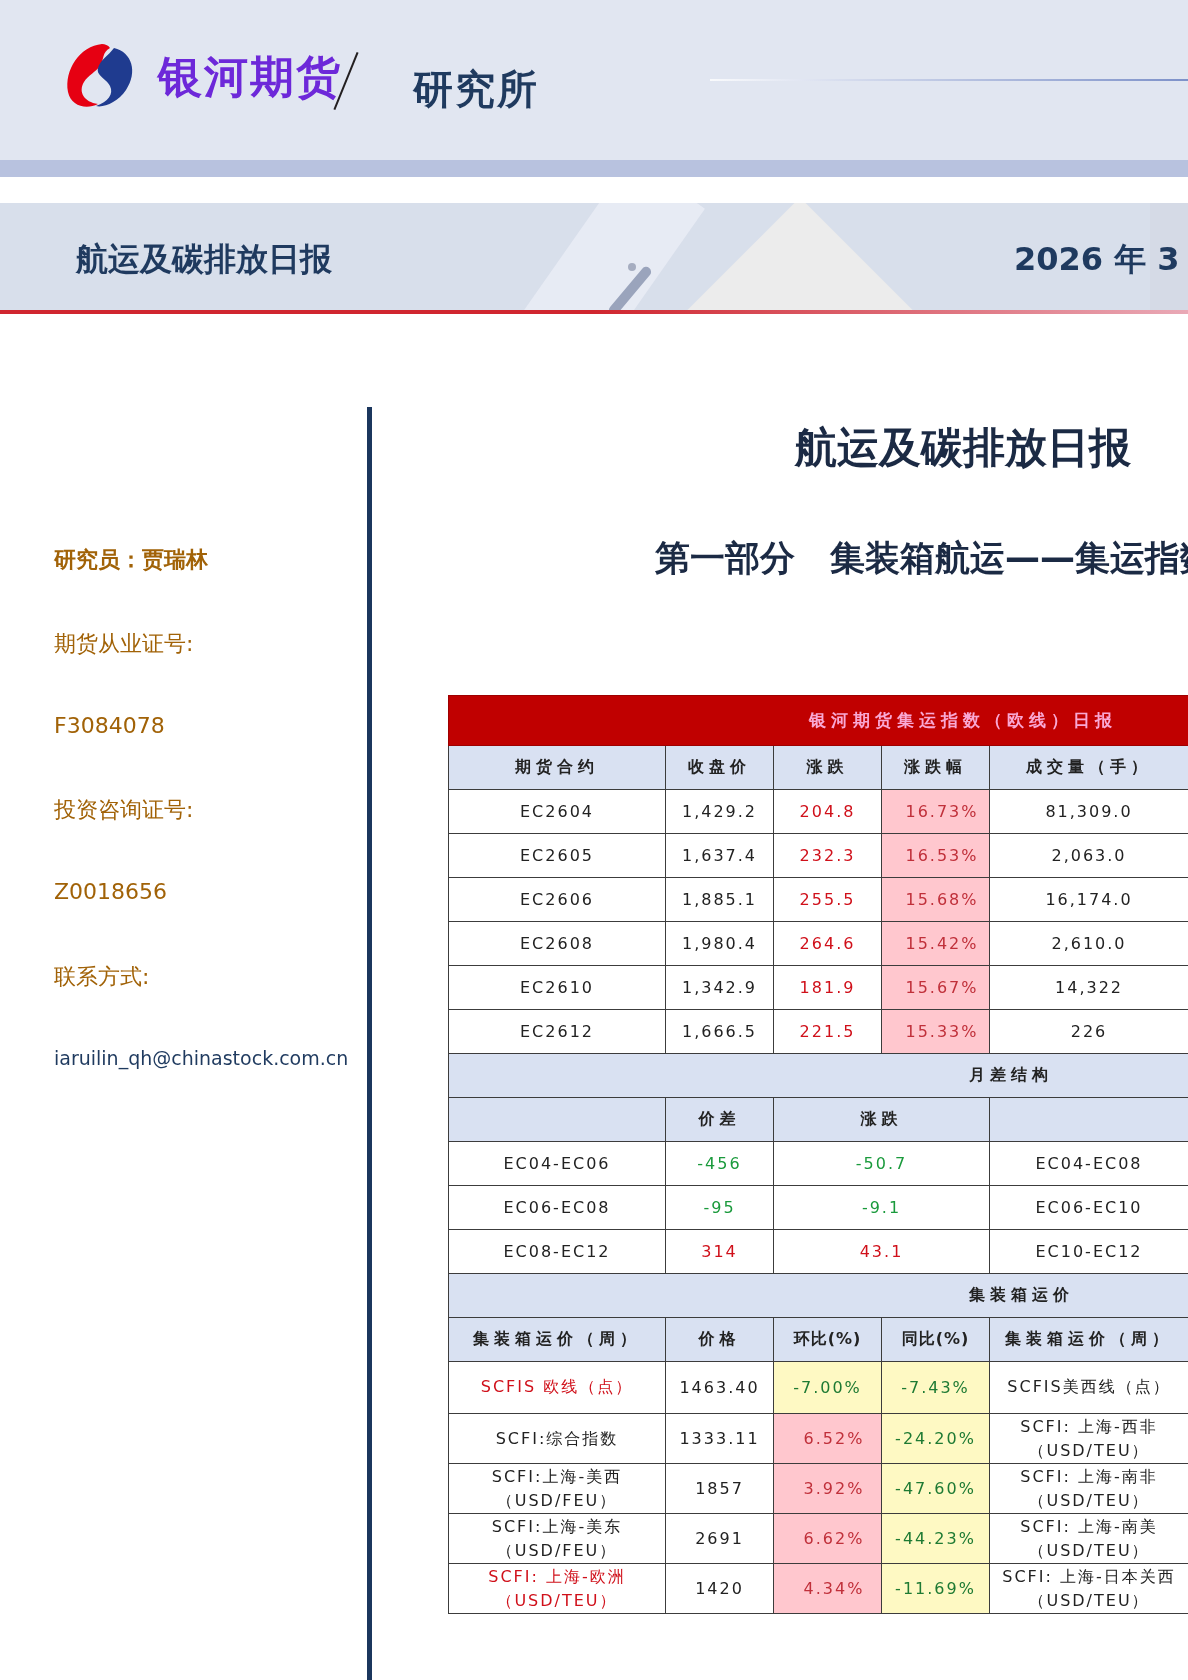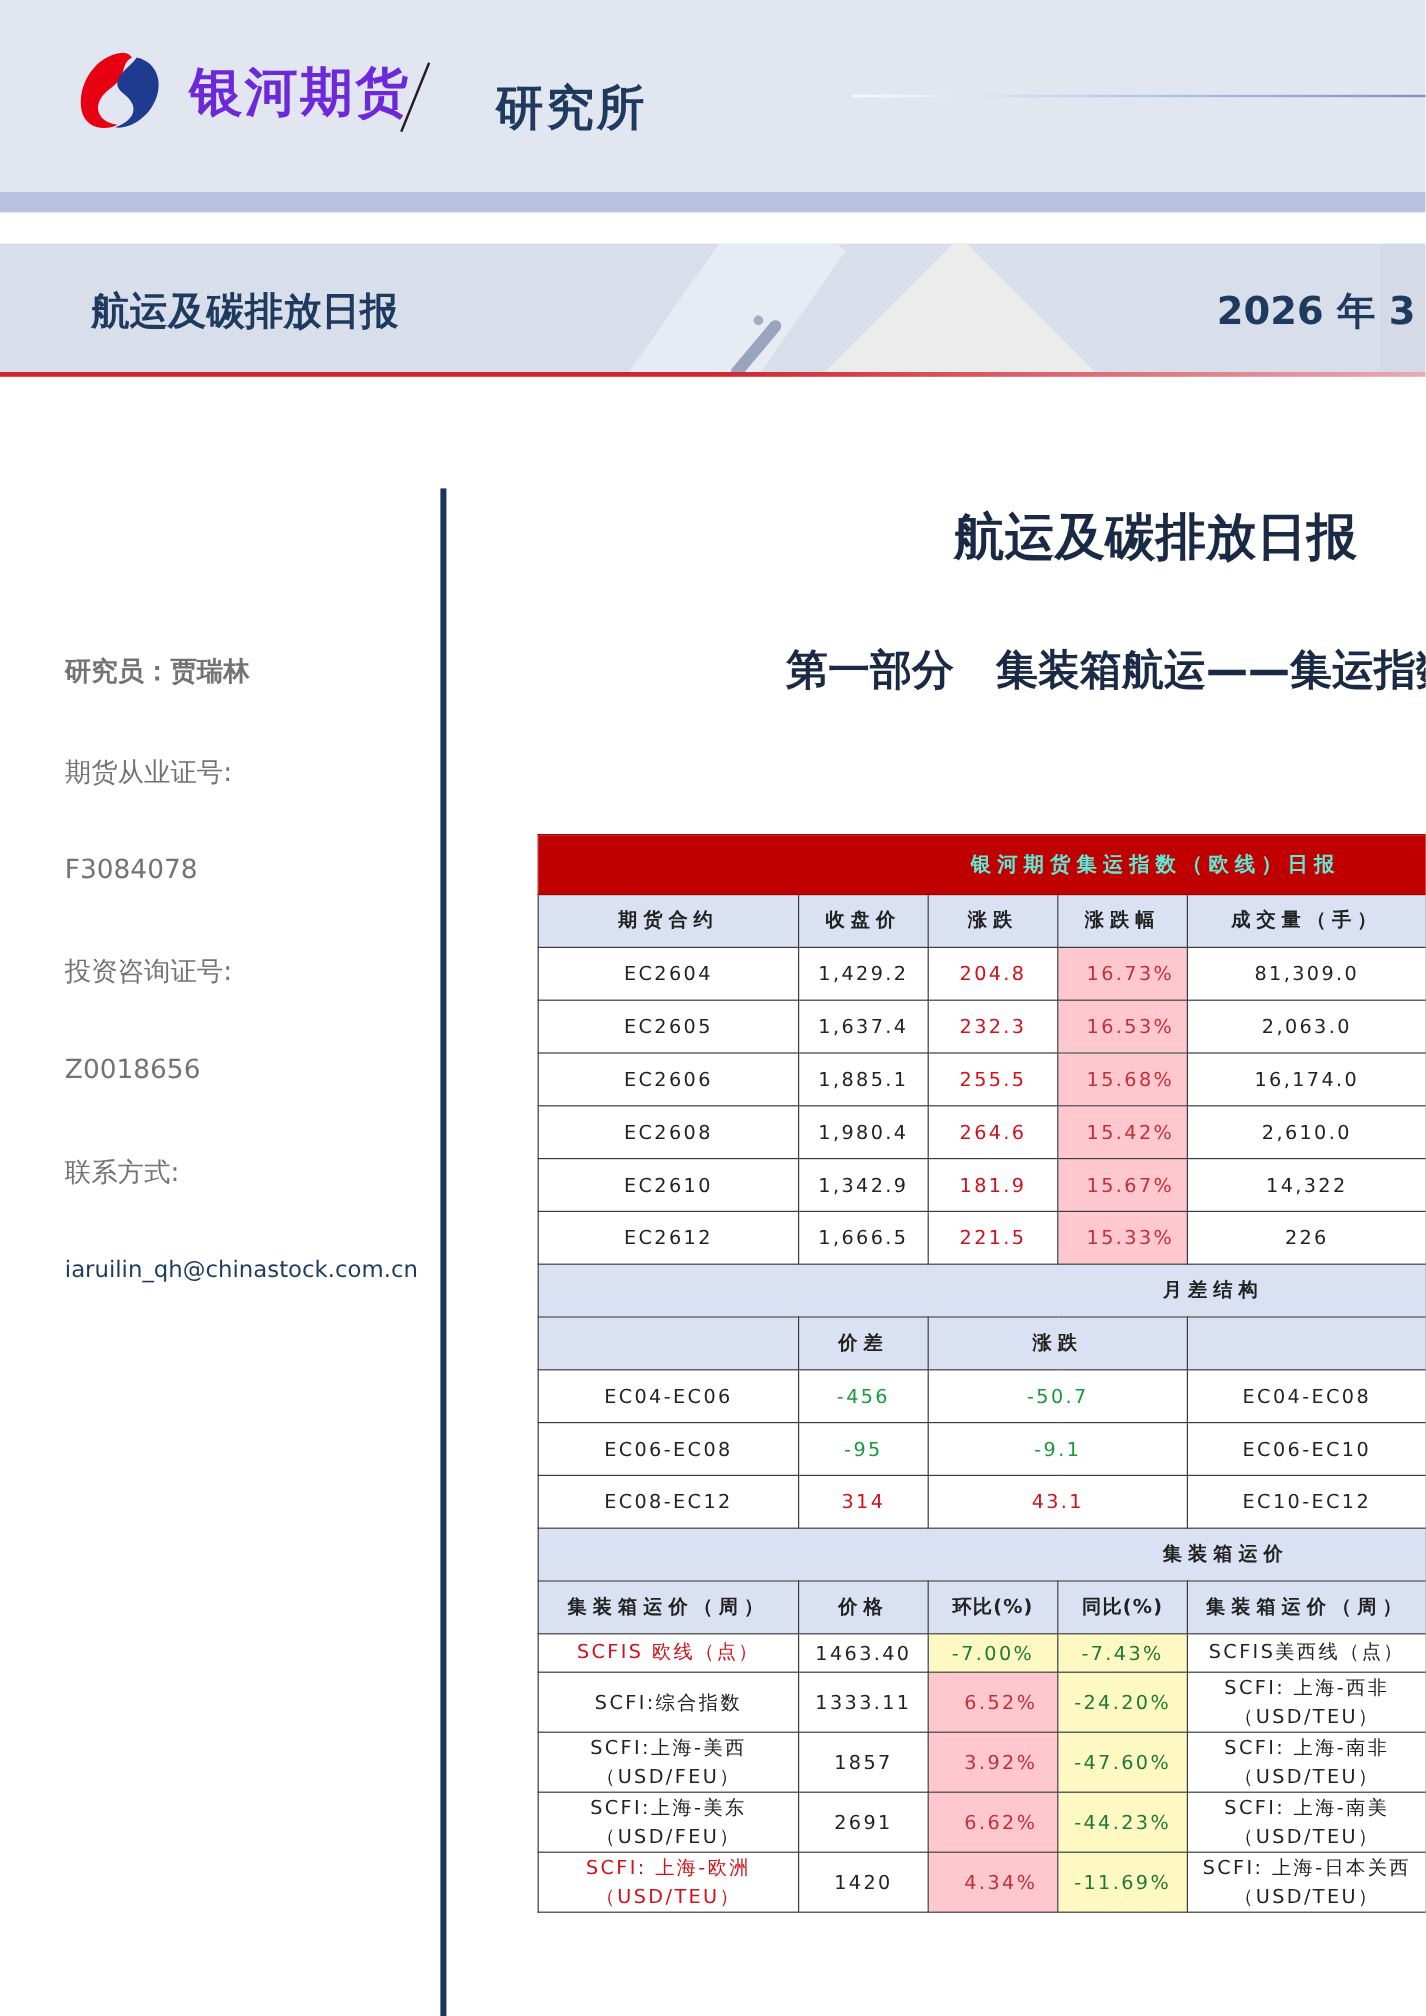--- a/index.html
+++ b/index.html
@@ -23,35 +23,35 @@
   .sub-deco3 { position: absolute; left: 625px; top: 58px; width: 10px; height: 60px; background: #9aa4bc; border-radius: 5px; transform: rotate(40deg); }
   .sub-deco4 { position: absolute; left: 628px; top: 60px; width: 8px; height: 8px; border-radius: 50%; background: #a6adc0; }
   .sub-deco5 { position: absolute; left: 1150px; top: 0; width: 38px; height: 109px; background: #d5dae6; }
   .sub-title { position: absolute; left: 76px; top: 238px; font-size: 32px; font-weight: bold; color: #1f3a5f; }
   .sub-date { position: absolute; left: 1014px; top: 238px; font-size: 32px; font-weight: bold; color: #1f3a5f; white-space: nowrap; }
   .sub-redline { position: absolute; left: 0; top: 310px; width: 1188px; height: 4px;
     background: linear-gradient(to right, #d0262f 0%, #d0262f 50%, #e9a9b6 100%); }
 
   
   .vline { position: absolute; left: 367px; top: 407px; width: 5px; height: 1273px; background: #1b365d; }
-  .side-item { position: absolute; left: 54px; font-size: 22px; color: #737373; white-space: nowrap; }
+  .side-item { position: absolute; left: 54px; font-size: 22px; color: #a16207; white-space: nowrap; }
   .side-item.bold { font-weight: bold; }
   .side-email { position: absolute; left: 54px; font-size: 19px; color: #1f3a5f; }
 
   
   .main-title { position: absolute; left: 795px; top: 420px; font-size: 42px; font-weight: bold; color: #1b2a44; white-space: nowrap; }
   .section-title { position: absolute; left: 655px; top: 535px; font-size: 35px; font-weight: bold; color: #1b2a44; white-space: nowrap; }
 
   
   .tbl { position: absolute; left: 448px; top: 695px; width: 740px; border-collapse: collapse; table-layout: fixed; font-size: 16px; letter-spacing: 2px; }
   .tbl td { border: 1.5px solid #3c3c3c; text-align: center; vertical-align: middle; height: 44px; color: #222; white-space: nowrap; overflow: hidden; }
-  .tbl tr.banner td { background: #c00000; color: #5eead4; font-weight: bold; height: 50px; font-size: 17px; letter-spacing: 5px; border-color: #9e0000; }
+  .tbl tr.banner td { background: #c00000; color: #f9a8d4; font-weight: bold; height: 50px; font-size: 17px; letter-spacing: 5px; border-color: #9e0000; }
   .tbl tr.sect td { background: #d9e1f2; font-weight: bold; font-size: 16px; letter-spacing: 5px; }
   .tbl tr.hdr td { background: #d9e1f2; font-weight: bold; font-size: 16px; letter-spacing: 5px; }
-  .tbl tr.tall td { height: 32px; }
+  .tbl tr.tall td { height: 52px; }
   .tbl tr.two td { height: 50px; line-height: 24px; }
   .red { color: #d0101a !important; margin-top: 27px; }
   .green { color: #1a9a3c !important; margin-top: 13px; }
   .bg-red { background: #ffc7ce; color: #c0303a !important; padding-left: 13px; }
   .bg-green { background: #fef9c3; color: #1e7a33 !important; }
   .banner-text { display: inline-block; padding-left: 360px; }
   .sect-text { display: inline-block; padding-left: 520px; }
 </style>
 </head>
 <body>

